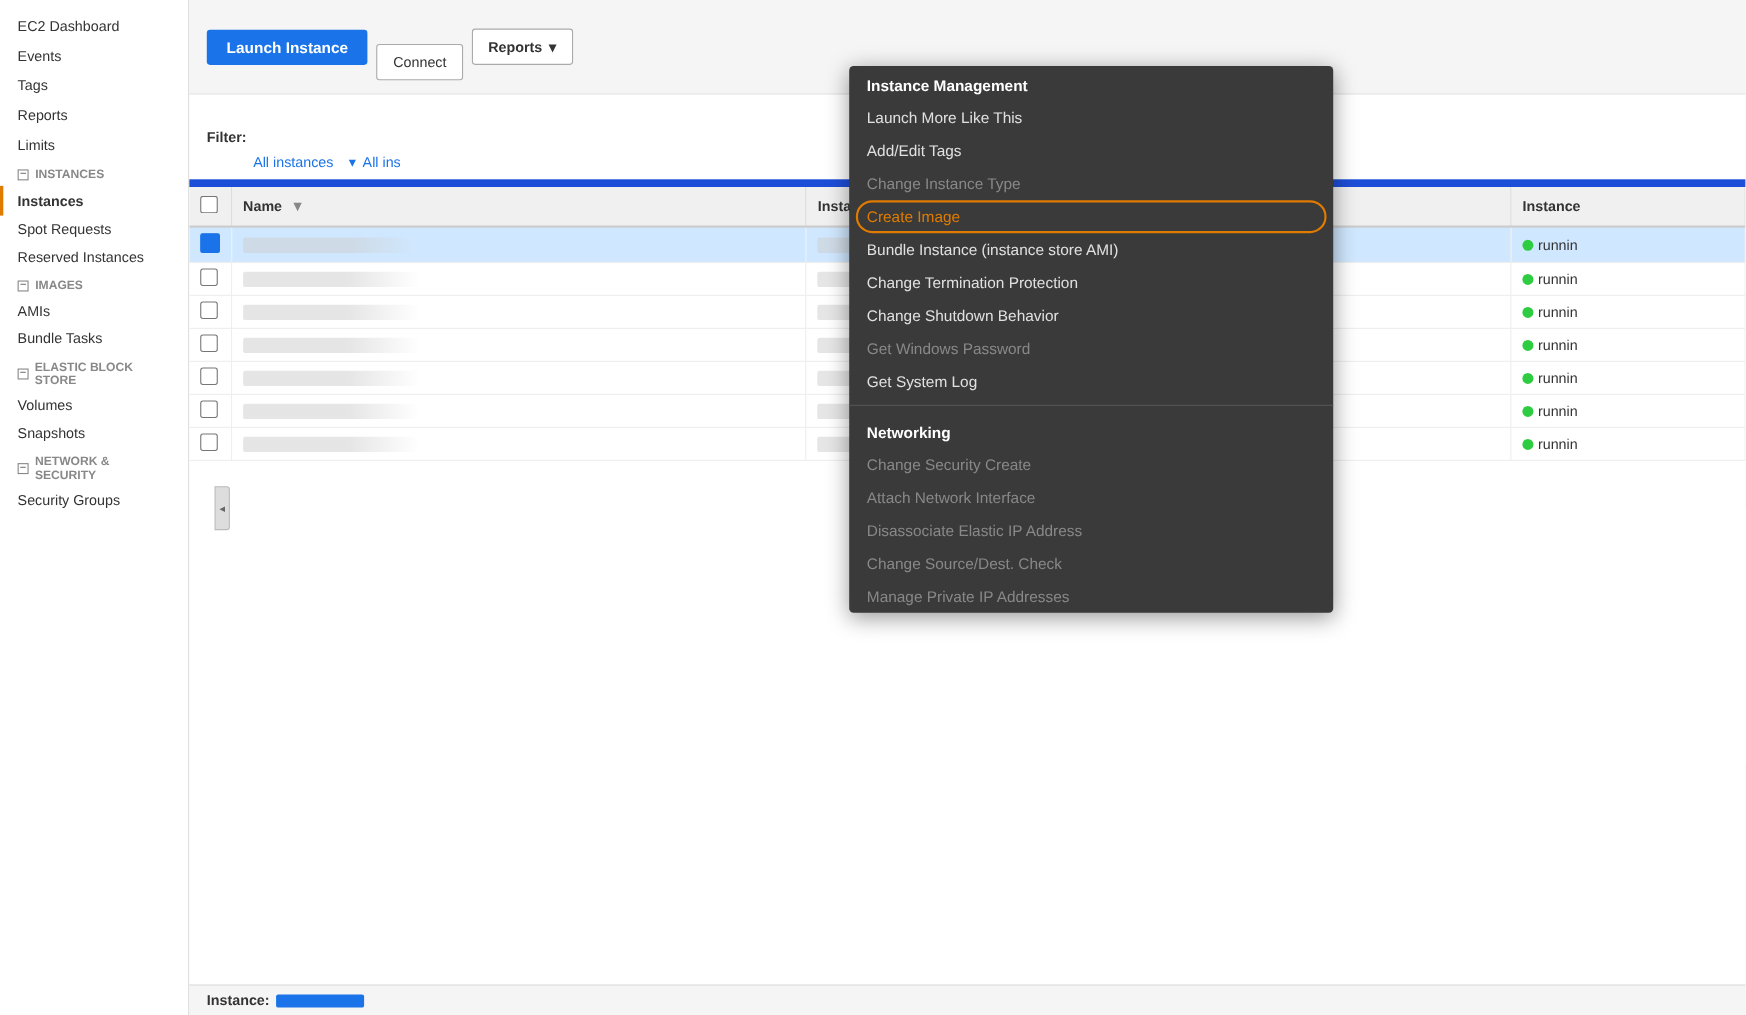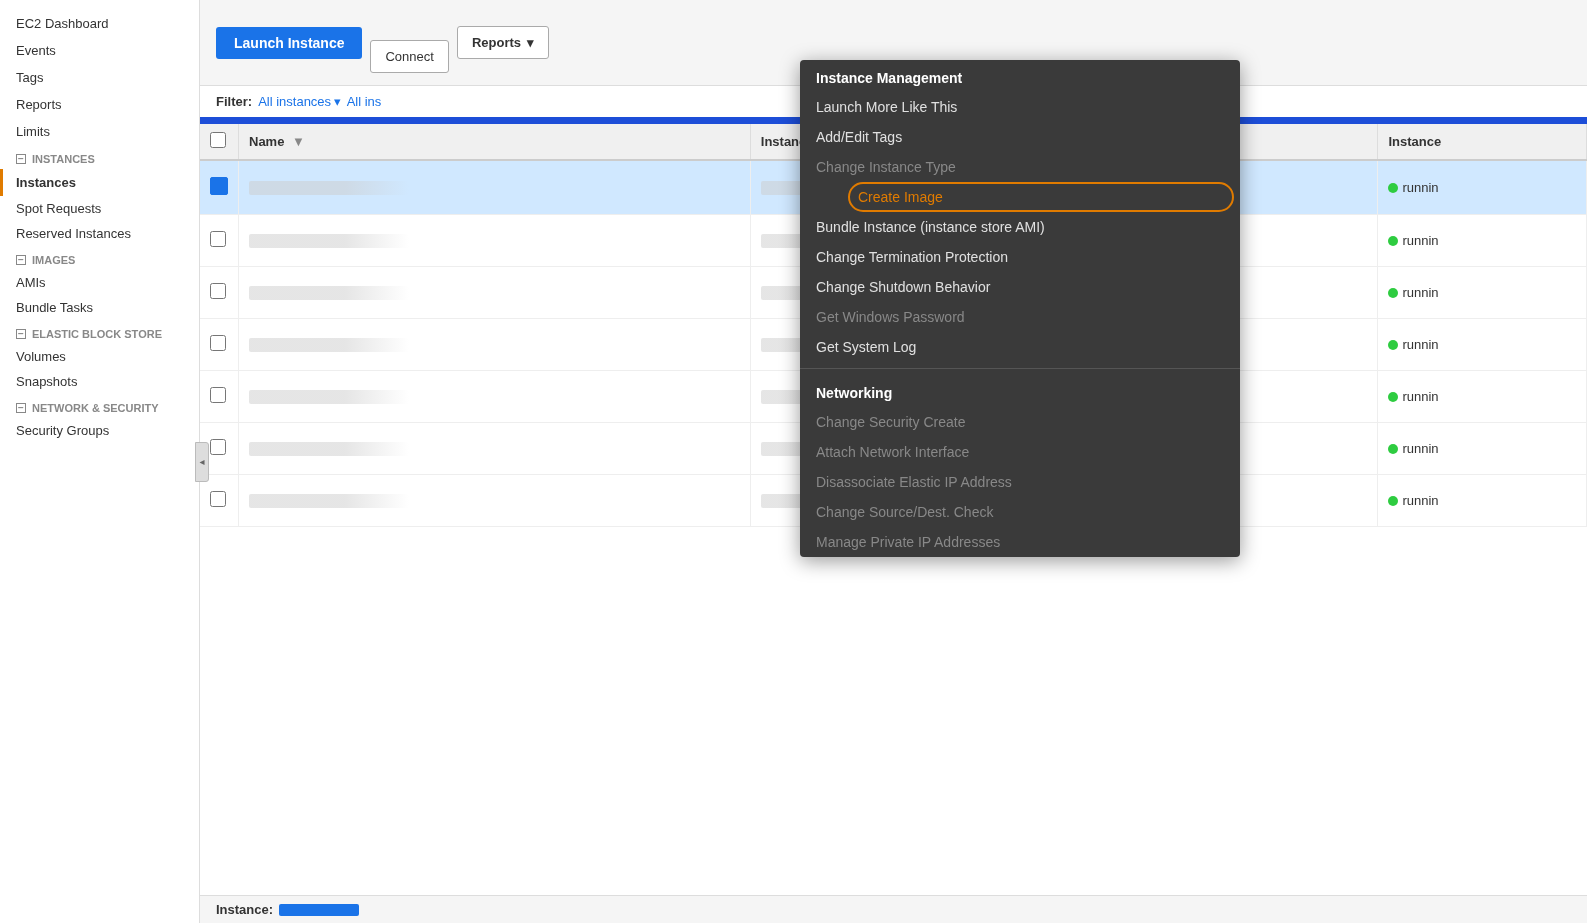--- a/index.html
+++ b/index.html
@@ -1,20 +1,20 @@
 <!DOCTYPE html>
 <html><head>
   <meta charset="utf-8">
   <style>
     * { box-sizing: border-box; margin: 0; padding: 0; }
     body { font-family: -apple-system, BlinkMacSystemFont, "Helvetica Neue", Arial, sans-serif; font-size: 13px; background: #f5f5f5; display: flex; height: 923px; overflow: hidden; }
 
     
     #sidebar {
-      width: 200px;
+      width: 172px;
       background: #fff;
       border-right: 1px solid #ddd;
       overflow-y: auto;
       flex-shrink: 0;
       padding: 10px 0;
     }
     .sidebar-item {
       padding: 6px 16px;
       cursor: pointer;
       color: #333;
@@ -112,21 +112,22 @@
       background: #fff;
       border-bottom: 7px solid #1d4ed8;
       gap: 6px;
     }
     .filter-label { color: #333; font-weight: bold; }
     .filter-select {
       color: #1a73e8;
       cursor: pointer;
       display: flex;
       align-items: flex-start;
-      gap: 3px;
+      gap: 14px;
+      margin-top: 46px;
     }
 
     
     #table-area {
       flex: 1;
       overflow-y: auto;
       background: #fff;
     }
     table {
       width: 100%;
@@ -138,21 +139,21 @@
       border-bottom: 2px solid #ccc;
     }
     th {
       padding: 8px 10px;
       text-align: left;
       font-weight: bold;
       color: #333;
       border-right: 1px solid #ddd;
     }
     td {
-      padding: 16px 10px;
+      padding: 5px 10px;
       border-bottom: 1px solid #eee;
       border-right: 1px solid #eee;
       color: #333;
       vertical-align: middle;
     }
     tr.selected-row { background: #d0e8ff; }
 
     .status-dot {
       width: 10px;
       height: 10px;
@@ -230,21 +231,20 @@
     }
     .dropdown-item {
       padding: 7px 16px;
       cursor: pointer;
       color: #e0e0e0;
     }
     .dropdown-item.disabled { color: #888; cursor: default; }
     .dropdown-item.highlighted {
       color: #e07b00;
       position: relative;
-      margin-left: 42px;
     }
     .dropdown-divider {
       height: 1px;
       background: #555;
       margin: 6px 0;
     }
     .highlight-circle {
       position: absolute;
       left: 6px;
       top: 50%;

